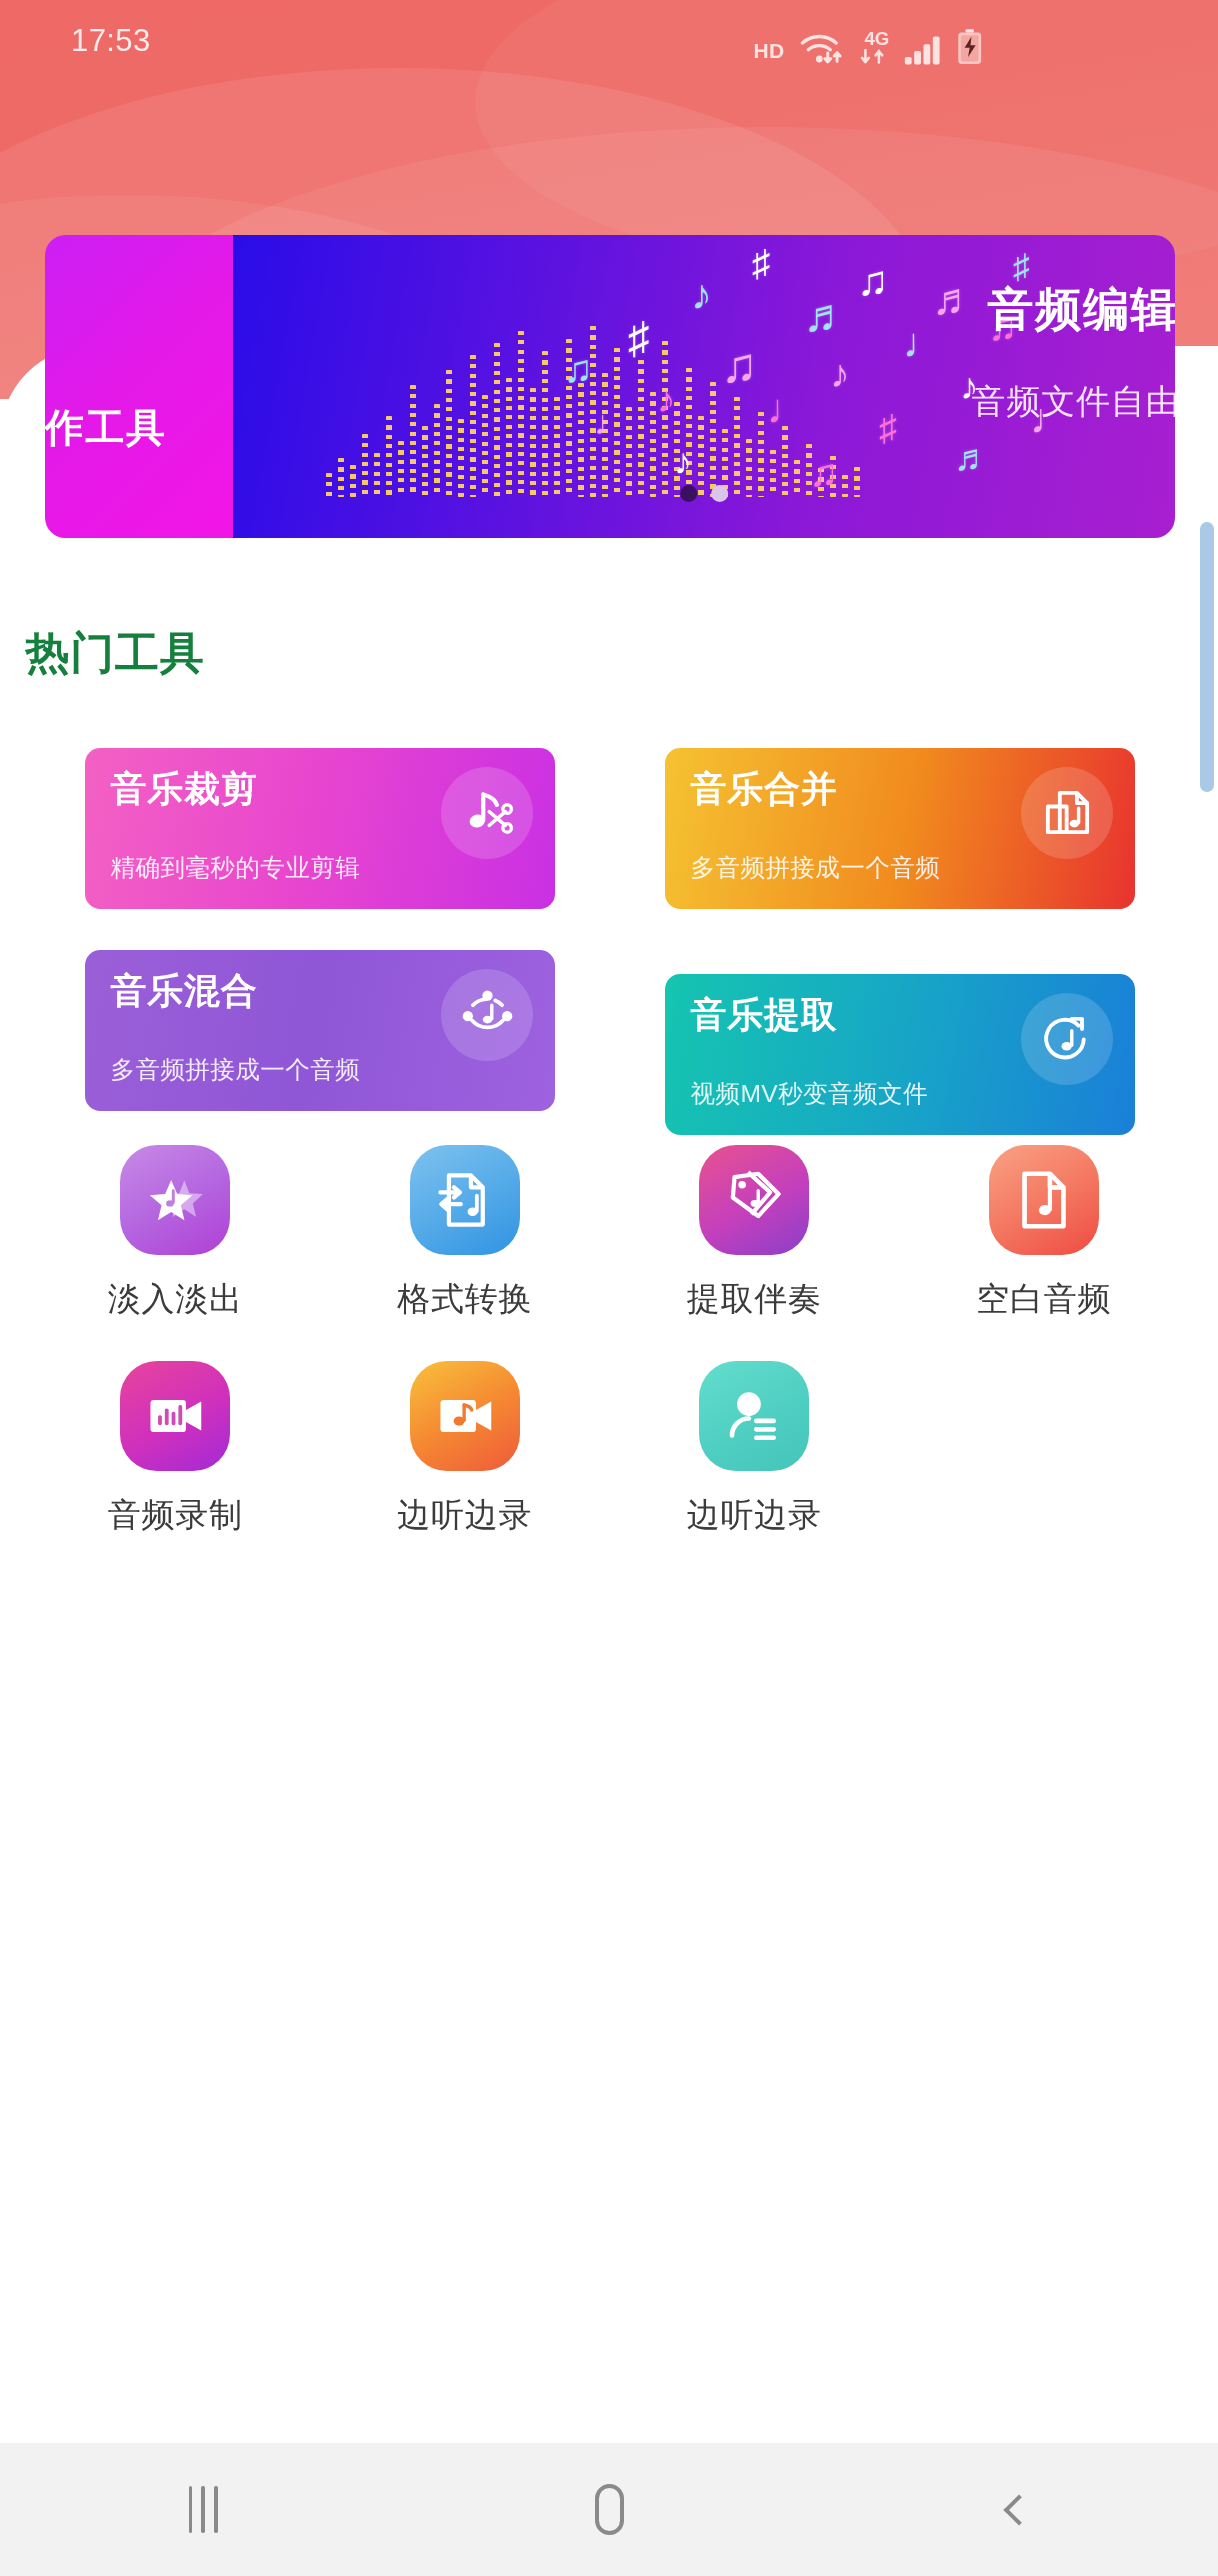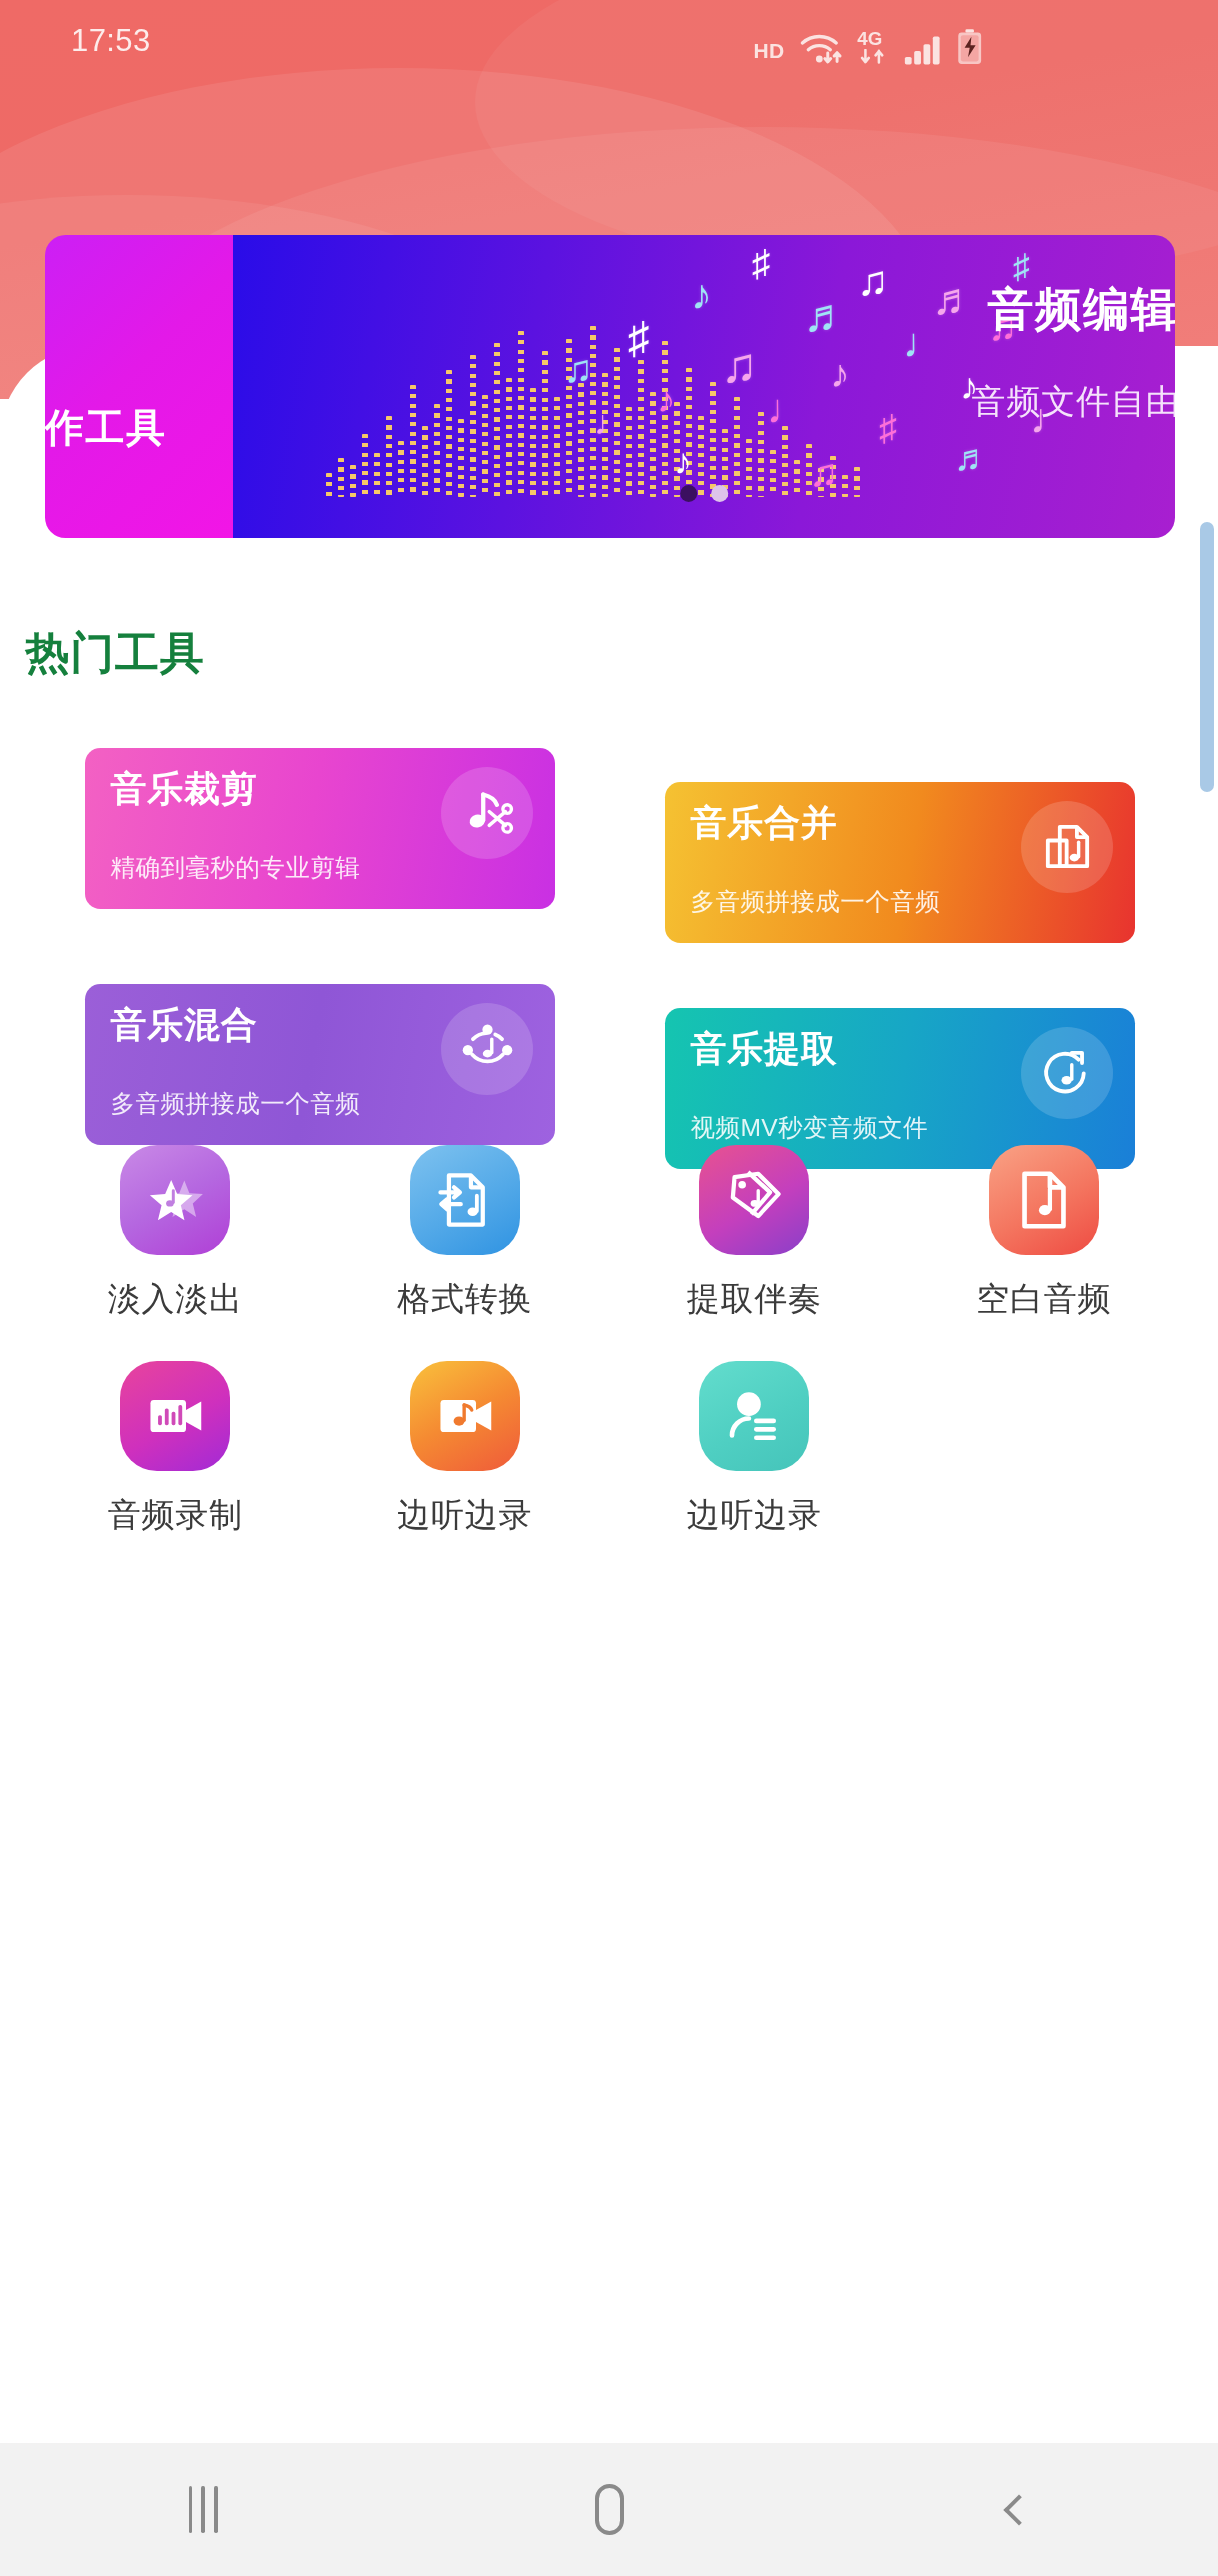--- a/index.html
+++ b/index.html
@@ -40,21 +40,21 @@
   }
   .sysicons { display:flex; align-items:flex-end; gap:14.4px;margin-top:12px; }
   .hd-label {
     color:#fbe3e1; font-size:21px; font-weight:700; letter-spacing:0.4px;
     line-height:1; padding-bottom:3.4px;
   }
   .ic { display:block; }
   .net-label {
     color:#fbe3e1; font-size:18.7px; font-weight:700; line-height:1;
   }
-  .net-col { display:flex; flex-direction:column; align-items:flex-start; gap:0.8px; }
+  .net-col { display:flex; flex-direction:column; align-items:flex-end; gap:0.8px; }
 
   
   .sheet {
     position:absolute; left:0; top:346px; width:1219px; height:2097px;
     background:#ffffff; border-top-left-radius:92px;
     z-index:10;
   }
 
   
   .banner {
@@ -138,21 +138,21 @@
     position:absolute; left:25.4px; bottom:25.4px;
     color:rgba(255,255,255,.88); font-size:24.6px; font-weight:400; letter-spacing:0.4px;
   }
   .card .c-ico {
     position:absolute; right:22px; top:18.7px;
     width:92px; height:92px; border-radius:50%;
     background:rgba(255,255,255,.16);
     display:flex; align-items:center; justify-content:center;
   }
   .c1 { background:linear-gradient(100deg,#f361c3 0%,#e845cf 48%,#c930e3 100%); }
-  .c2 { background:linear-gradient(100deg,#f5c232 0%,#f18a1e 52%,#e8332f 100%);margin-top:34px; }
+  .c2 { background:linear-gradient(100deg,#f5c232 0%,#f18a1e 52%,#e8332f 100%); }
   .c3 { background:linear-gradient(100deg,#9b5fd8 0%,#8f56d6 48%,#9e62e0 100%); }
   .c4 { background:linear-gradient(100deg,#15c5b0 0%,#17a6c6 50%,#1a7fd8 100%);margin-top:24px; }
 
   
   .grid {
     position:absolute; left:30.5px; top:1145px; width:1158px; z-index:25;
     display:grid; grid-template-columns:repeat(4,1fr); row-gap:39px;
   }
   .gcell {
     display:flex; flex-direction:column; align-items:center; gap:22px;

